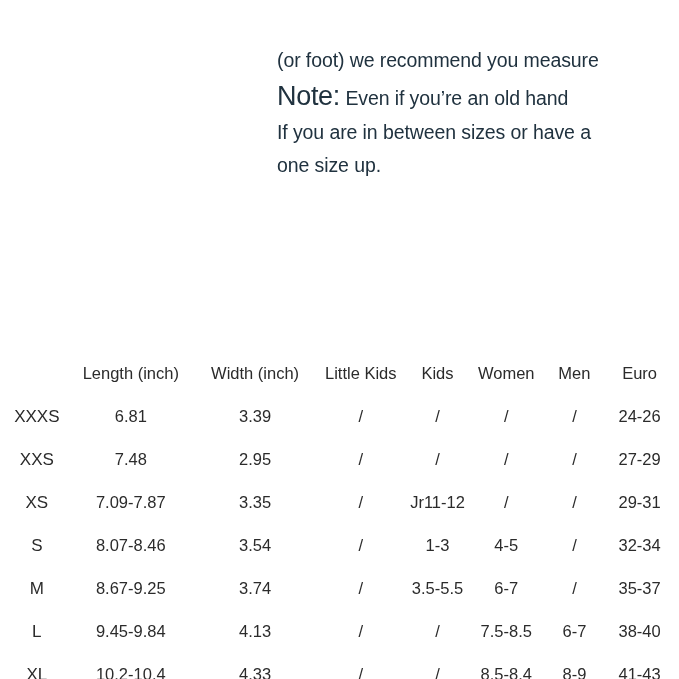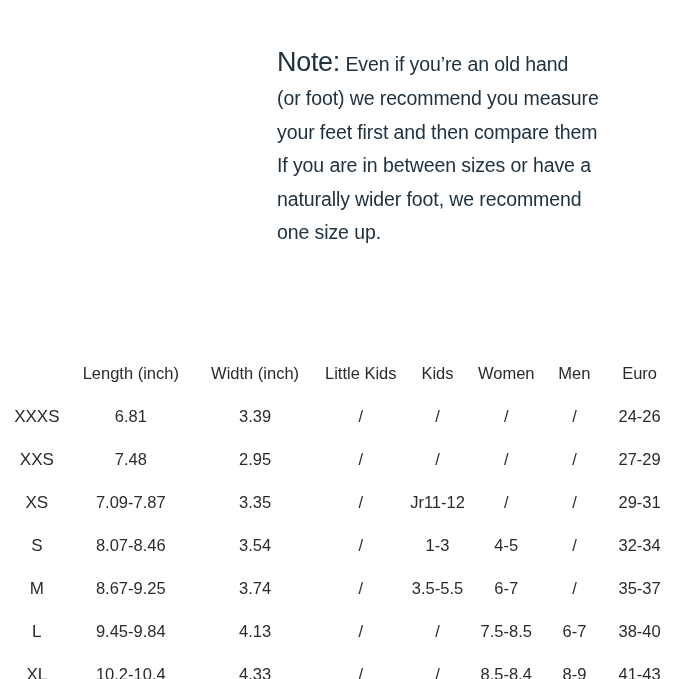--- a/index.html
+++ b/index.html
@@ -158,25 +158,23 @@
         <line x1="18" y1="292" x2="38" y2="292"></line>
         <line x1="128" y1="292" x2="152" y2="292"></line>
       </g>
     </svg>
 
     <div class="dim-label" id="length-label">Length</div>
     <div class="dim-label" id="width-label">Width</div>
   </div>
 
   <div id="note-block">
+    <div class="line">(or foot) we recommend you measure</div>
     <div class="line first"><span id="note-word">Note:</span> <span>Even if you’re an old hand</span></div>
-    <div class="line">(or foot) we recommend you measure</div>
-    <div class="line">your feet first and then compare them</div>
     <div class="line">If you are in between sizes or have a</div>
-    <div class="line">naturally wider foot, we recommend</div>
     <div class="line">one size up.</div>
   </div>
 
   <table id="size-table">
     <colgroup>
       <col class="c0">
         <col class="c1">
         <col class="c2">
         <col class="c3">
       <col class="c4">

